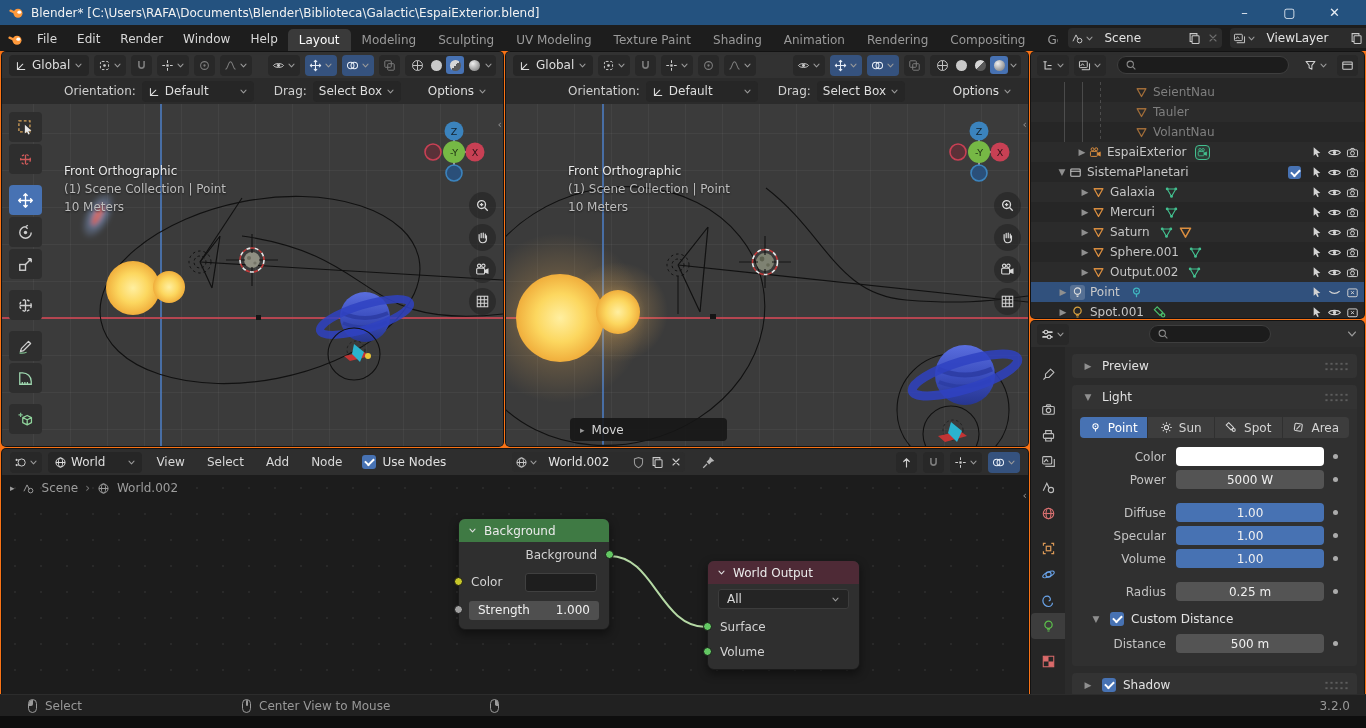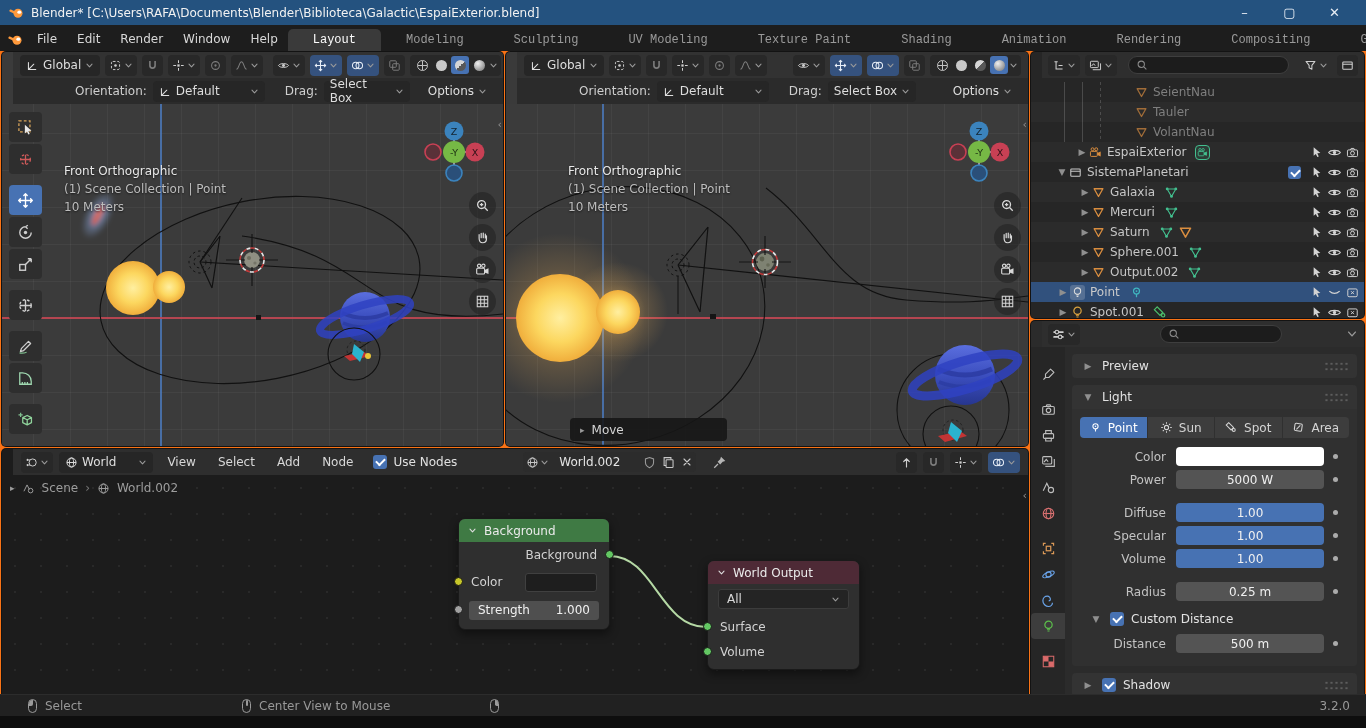--- a/index.html
+++ b/index.html
@@ -9,29 +9,29 @@
   .ic svg{width:100%;height:100%;}
   .ic12{width:12px;height:12px}.ic13{width:13px;height:13px}.ic17{width:17px;height:17px}
   .cv{display:inline-flex;width:9px;height:9px;flex:none;color:#9a9a9a}
   .cv svg{width:100%;height:100%}
   
   .titlebar{position:absolute;left:0;top:0;width:100%;height:25px;background:#24527f;display:flex;align-items:center;gap:7px;padding:0 9px;color:#f2f2f2;font-size:12px;}
   .winbtns{margin-left:auto;display:flex;height:25px;}
   .winbtn{width:45px;height:25px;display:flex;align-items:center;justify-content:center;color:#e8eef5;font-size:13px;}
   .topbar{position:absolute;left:0;top:25px;width:100%;height:26px;background:#1d1d1d;display:flex;align-items:flex-end;}
   .menuitem{padding:5px 10px;color:#d8d8d8;}
-  .tab{padding:4px 25px;color:#9a9a9a;border-radius:5px 5px 0 0;white-space:nowrap;font-family:Liberation Mono, monospace;}
+  .tab{padding:4px 11px;color:#9a9a9a;border-radius:5px 5px 0 0;white-space:nowrap;}
   .tab.active{background:#3a3a3a;color:#fdfdfd;}
   .idwidget{display:flex;align-items:center;height:20px;margin-bottom:3px;}
   .idbtn{display:flex;align-items:center;background:#2c2c2c;height:20px;padding:0 3px;border-radius:4px 0 0 4px;gap:1px;}
   .idfield{background:#2c2c2c;height:20px;display:flex;align-items:center;padding:0 7px;min-width:88px;color:#e3e3e3;}
   .idside{background:#2c2c2c;height:20px;display:flex;align-items:center;padding:0 3px;}
   .idside.last{border-radius:0 4px 4px 0;}
   
-  .area{position:absolute;border-radius:4px;overflow:hidden;box-shadow:0 0 0 1px #131313;padding-left:11px;}
+  .area{position:absolute;border-radius:4px;overflow:hidden;box-shadow:0 0 0 1px #131313;}
   
   .vph1{height:26px;background:#323232;display:flex;align-items:center;gap:5px;padding:0 7px;}
   .vph2{height:26px;background:#2b2b2b;display:flex;align-items:center;gap:6px;padding:0 10px;color:#cfcfcf;}
   .wdg{display:flex;align-items:center;gap:4px;background:#262626;height:21px;padding:0 6px;border-radius:4px;color:#dedede;}
   .hbtn{display:flex;align-items:center;gap:2px;background:#282828;height:21px;padding:0 4px;border-radius:4px;color:#cfcfcf;}
   .hbtn.on{background:#35527e;color:#e8eef7;}
   .hbtn.dim{color:#7c7c7c;}
   .sp{flex:1;}
   .shadegrp{display:flex;align-items:center;background:#282828;border-radius:4px;height:21px;padding:0 3px;gap:1px;}
   .sh{width:18px;height:18px;border-radius:3px;display:flex;align-items:center;justify-content:center;}

